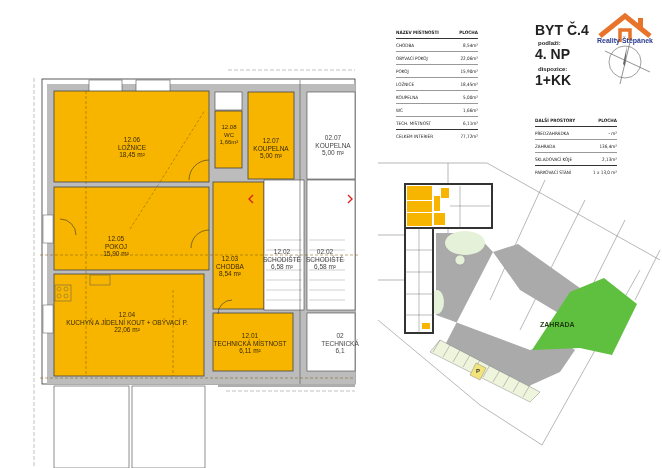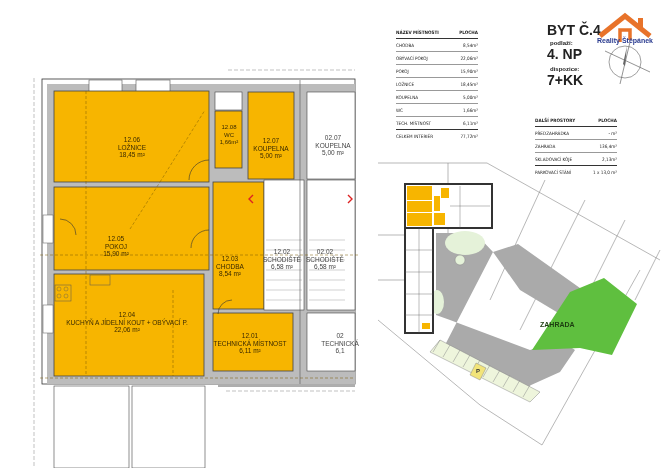--- a/index.html
+++ b/index.html
@@ -5,21 +5,21 @@
   html,body{margin:0;padding:0;background:#fff;}
   body{width:662px;height:468px;position:relative;overflow:hidden;font-family:"DejaVu Sans",sans-serif;}
   .abs{position:absolute;}
   .plan{left:0;top:0;width:370px;height:468px;}
   .rlabel{position:absolute;text-align:center;font-family:"Liberation Sans",sans-serif;font-size:6.5px;line-height:7.5px;color:#3a2a00;white-space:nowrap;transform:translateX(-50%);}
   .rlabel.dark{color:#444;}
   .tbl{position:absolute;font-family:"DejaVu Sans Condensed","DejaVu Sans",sans-serif;font-size:4.6px;color:#222;}
   .tbl .row{display:flex;justify-content:space-between;height:12px;align-items:center;border-bottom:0.7px solid #999;}
   .tbl .head{font-weight:bold;border-bottom:1px solid #333;}
   .tbl .last{border-bottom:none;}
-  .info{position:absolute;font-family:"Liberation Sans",sans-serif;color:#222;margin-left:12px;}
+  .info{position:absolute;font-family:"Liberation Sans",sans-serif;color:#222;}
   .info .big{font-weight:bold;font-size:14px;}
   .info .small{font-weight:bold;font-size:6px;margin-left:3px;}
 </style>
 </head>
 <body>
 
 <svg class="abs plan" viewBox="0 0 370 468" width="370" height="468">
 
   <line x1="34" y1="78" x2="34" y2="468" stroke="#999" stroke-width="0.6" stroke-dasharray="4,2"></line>
   <line x1="228" y1="70" x2="355" y2="70" stroke="#999" stroke-width="0.6" stroke-dasharray="4,2"></line>
@@ -192,21 +192,21 @@
       <span>CELKEM INTERIÉR</span>
       <span>77,72m²</span>
     </div>
 </div>
 
 <div class="info" style="left:535px;top:22px;">
   <div class="big">BYT Č.4</div>
   <div class="small" style="margin-top:2px;">podlaží:</div>
   <div class="big">4. NP</div>
   <div class="small" style="margin-top:4px;">dispozice:</div>
-  <div class="big">7+KK</div>
+  <div class="big">1+KK</div>
 </div>
 
 <div class="abs" style="left:590px;top:6px;width:70px;height:80px;">
   <svg width="70" height="80" viewBox="0 0 70 80">
     <path d="M10 30 L35 10 L60 30" fill="none" stroke="#e8732a" stroke-width="5" stroke-linejoin="miter"></path>
     <rect x="48" y="12" width="5" height="12" fill="#e8732a"></rect>
     <path d="M30 36 L30 24 L40 24 L40 34" fill="none" stroke="#e8732a" stroke-width="3.5"></path>
     <circle cx="35" cy="56" r="16" fill="none" stroke="#888" stroke-width="0.8"></circle>
     <line x1="15" y1="45" x2="60" y2="66" stroke="#666" stroke-width="0.7"></line>
     <line x1="40" y1="36" x2="30" y2="78" stroke="#666" stroke-width="0.7"></line>

